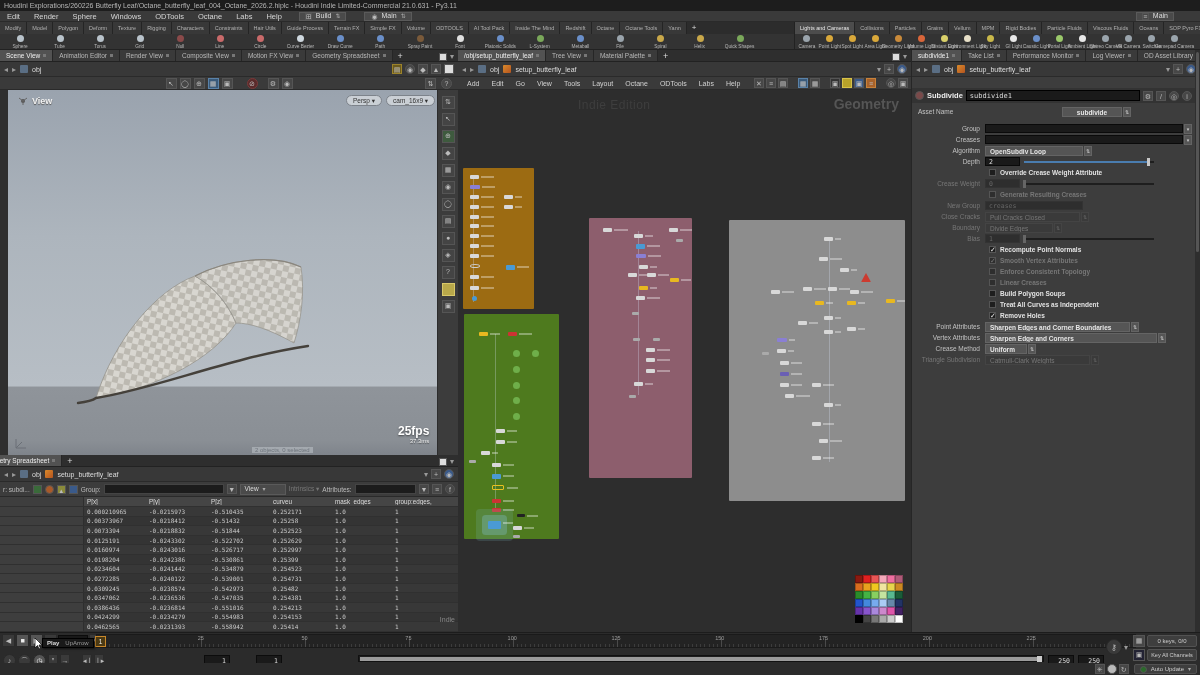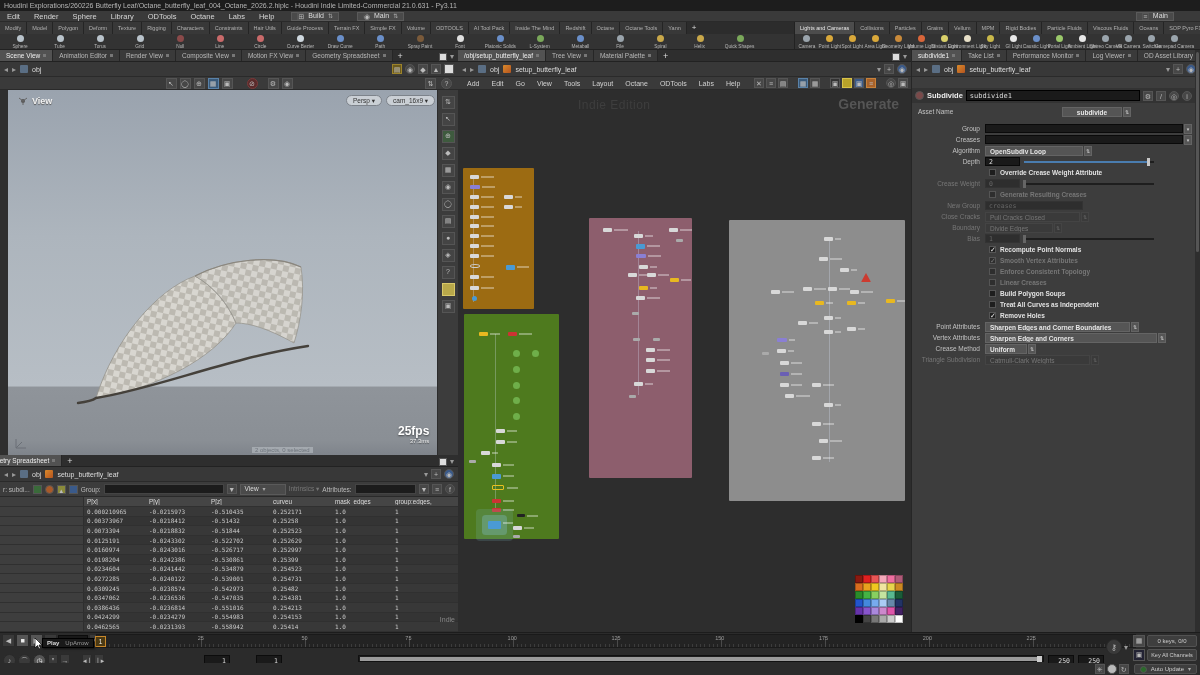--- a/index.html
+++ b/index.html
@@ -167,21 +167,21 @@
 
 <div id="app">
 
   <div id="titlebar" class="abs">Houdini Explorations/260226 Butterfly Leaf/Octane_butterfly_leaf_004_Octane_2026.2.hiplc - Houdini Indie Limited-Commercial 21.0.631 - Py3.11</div>
 
   <div id="menubar" class="abs row">
     <span id="menubar-items" class="row">
         <span class="menu-item">Edit</span>
         <span class="menu-item">Render</span>
         <span class="menu-item">Sphere</span>
-        <span class="menu-item">Library</span>
+        <span class="menu-item">Windows</span>
         <span class="menu-item">ODTools</span>
         <span class="menu-item">Octane</span>
         <span class="menu-item">Labs</span>
         <span class="menu-item">Help</span>
       </span>
     <span class="desktop-combo">
       <span class="mini-icon" style="width:7px;height:7px;line-height:6px;">⊞</span>
       <span>Build</span>
       <span class="combo-arrow">⇅</span>
     </span>
@@ -740,21 +740,21 @@
         <span class="mini-icon" style="background:#b8a22a;border-color:#d8c24a;"></span>
         <span class="mini-icon" style="background:#3a5a8a;">▣</span>
         <span class="mini-icon" style="background:#a8622a;border-color:#c8823a;">≡</span>
         <span style="width:6px;"></span>
         <span class="mini-icon" style="border-radius:50%;">◎</span>
         <span class="mini-icon">▣</span>
       </span>
     </div>
     <div id="net-canvas">
       <div id="watermark">Indie Edition</div>
-      <div id="context-label">Generate</div>
+      <div id="context-label">Geometry</div>
       <div id="backdrop-layer">
           <div class="backdrop" style="left: 5px; top: 78px; width: 71px; height: 141px; background: rgb(156, 107, 18);">
             <div class="wire" style="left: 14%; top: 5%; height: 90%;"></div>
             <div class="node" style="left: 10%; top: 5%; width: 9px; height: 4px; background: rgb(216, 216, 216);">
               <div class="node-label" style="left: 11px; width: 13px;"></div>
             </div>
             <div class="node" style="left: 10%; top: 12%; width: 10px; height: 4px; background: rgb(138, 127, 212);">
               <div class="node-label" style="left: 12px; width: 13px;"></div>
             </div>
             <div class="node" style="left: 10%; top: 19%; width: 9px; height: 4px; background: rgb(216, 216, 216);">

